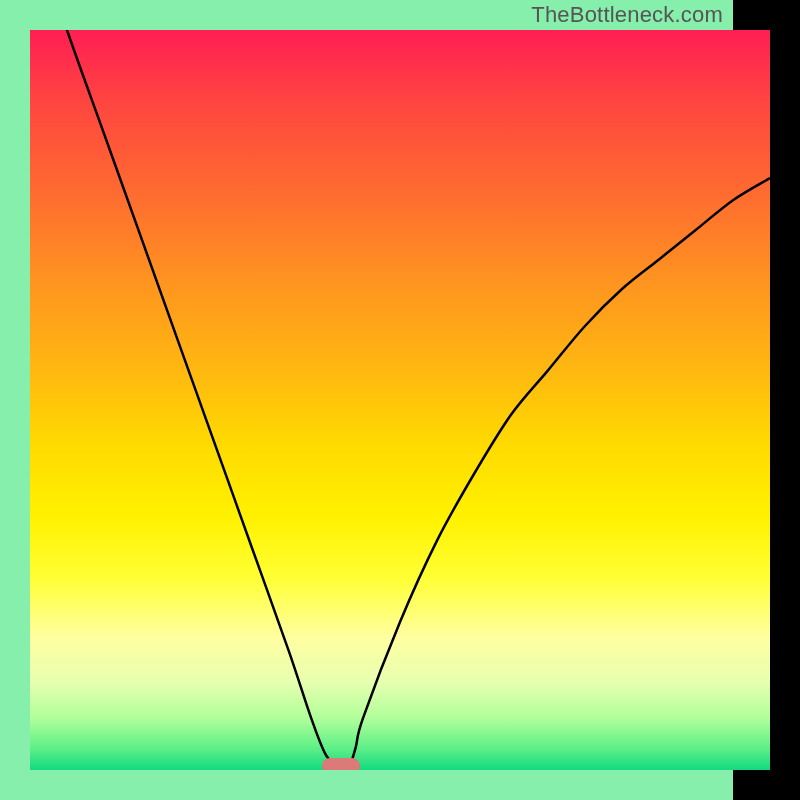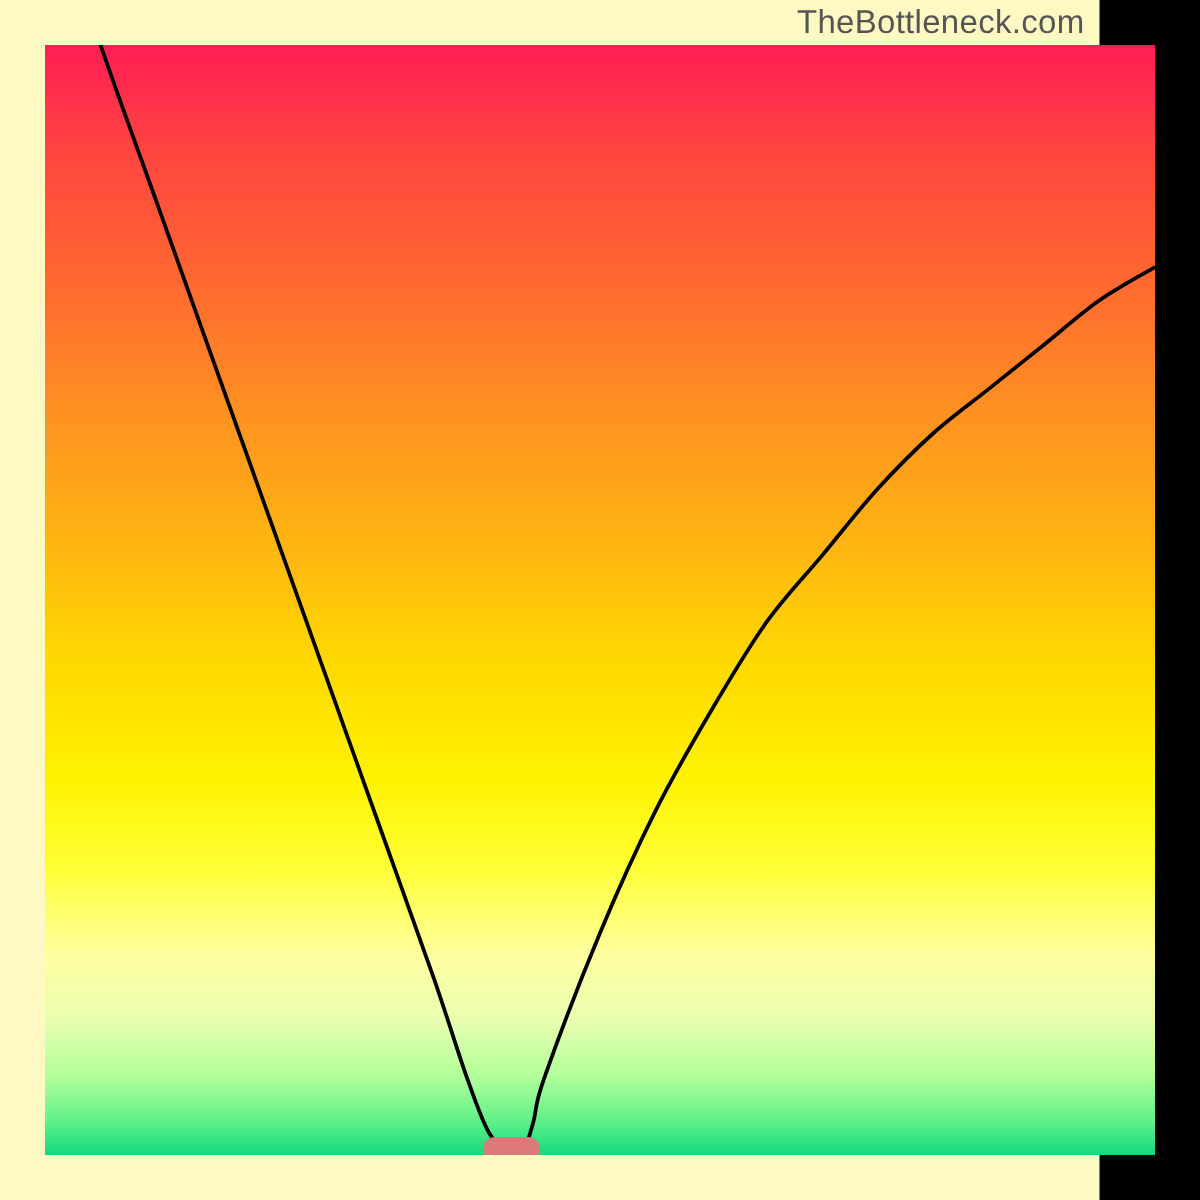--- a/index.html
+++ b/index.html
@@ -10,21 +10,21 @@
     overflow: hidden;
     background: #000;
     font-family: Arial, Helvetica, sans-serif;
   }
   .frame {
     position: absolute;
     top: 0;
     left: 0;
     width: 733px;
     height: 800px;
-    background: #fef9c3;
+    background: #86efac;
   }
   .watermark {
     position: absolute;
     top: 2px;
     right: 10px;
     color: #555;
     font-size: 22px;
     font-weight: 500;
     font-family: Arial, sans-serif;
     letter-spacing: 0.2px;

